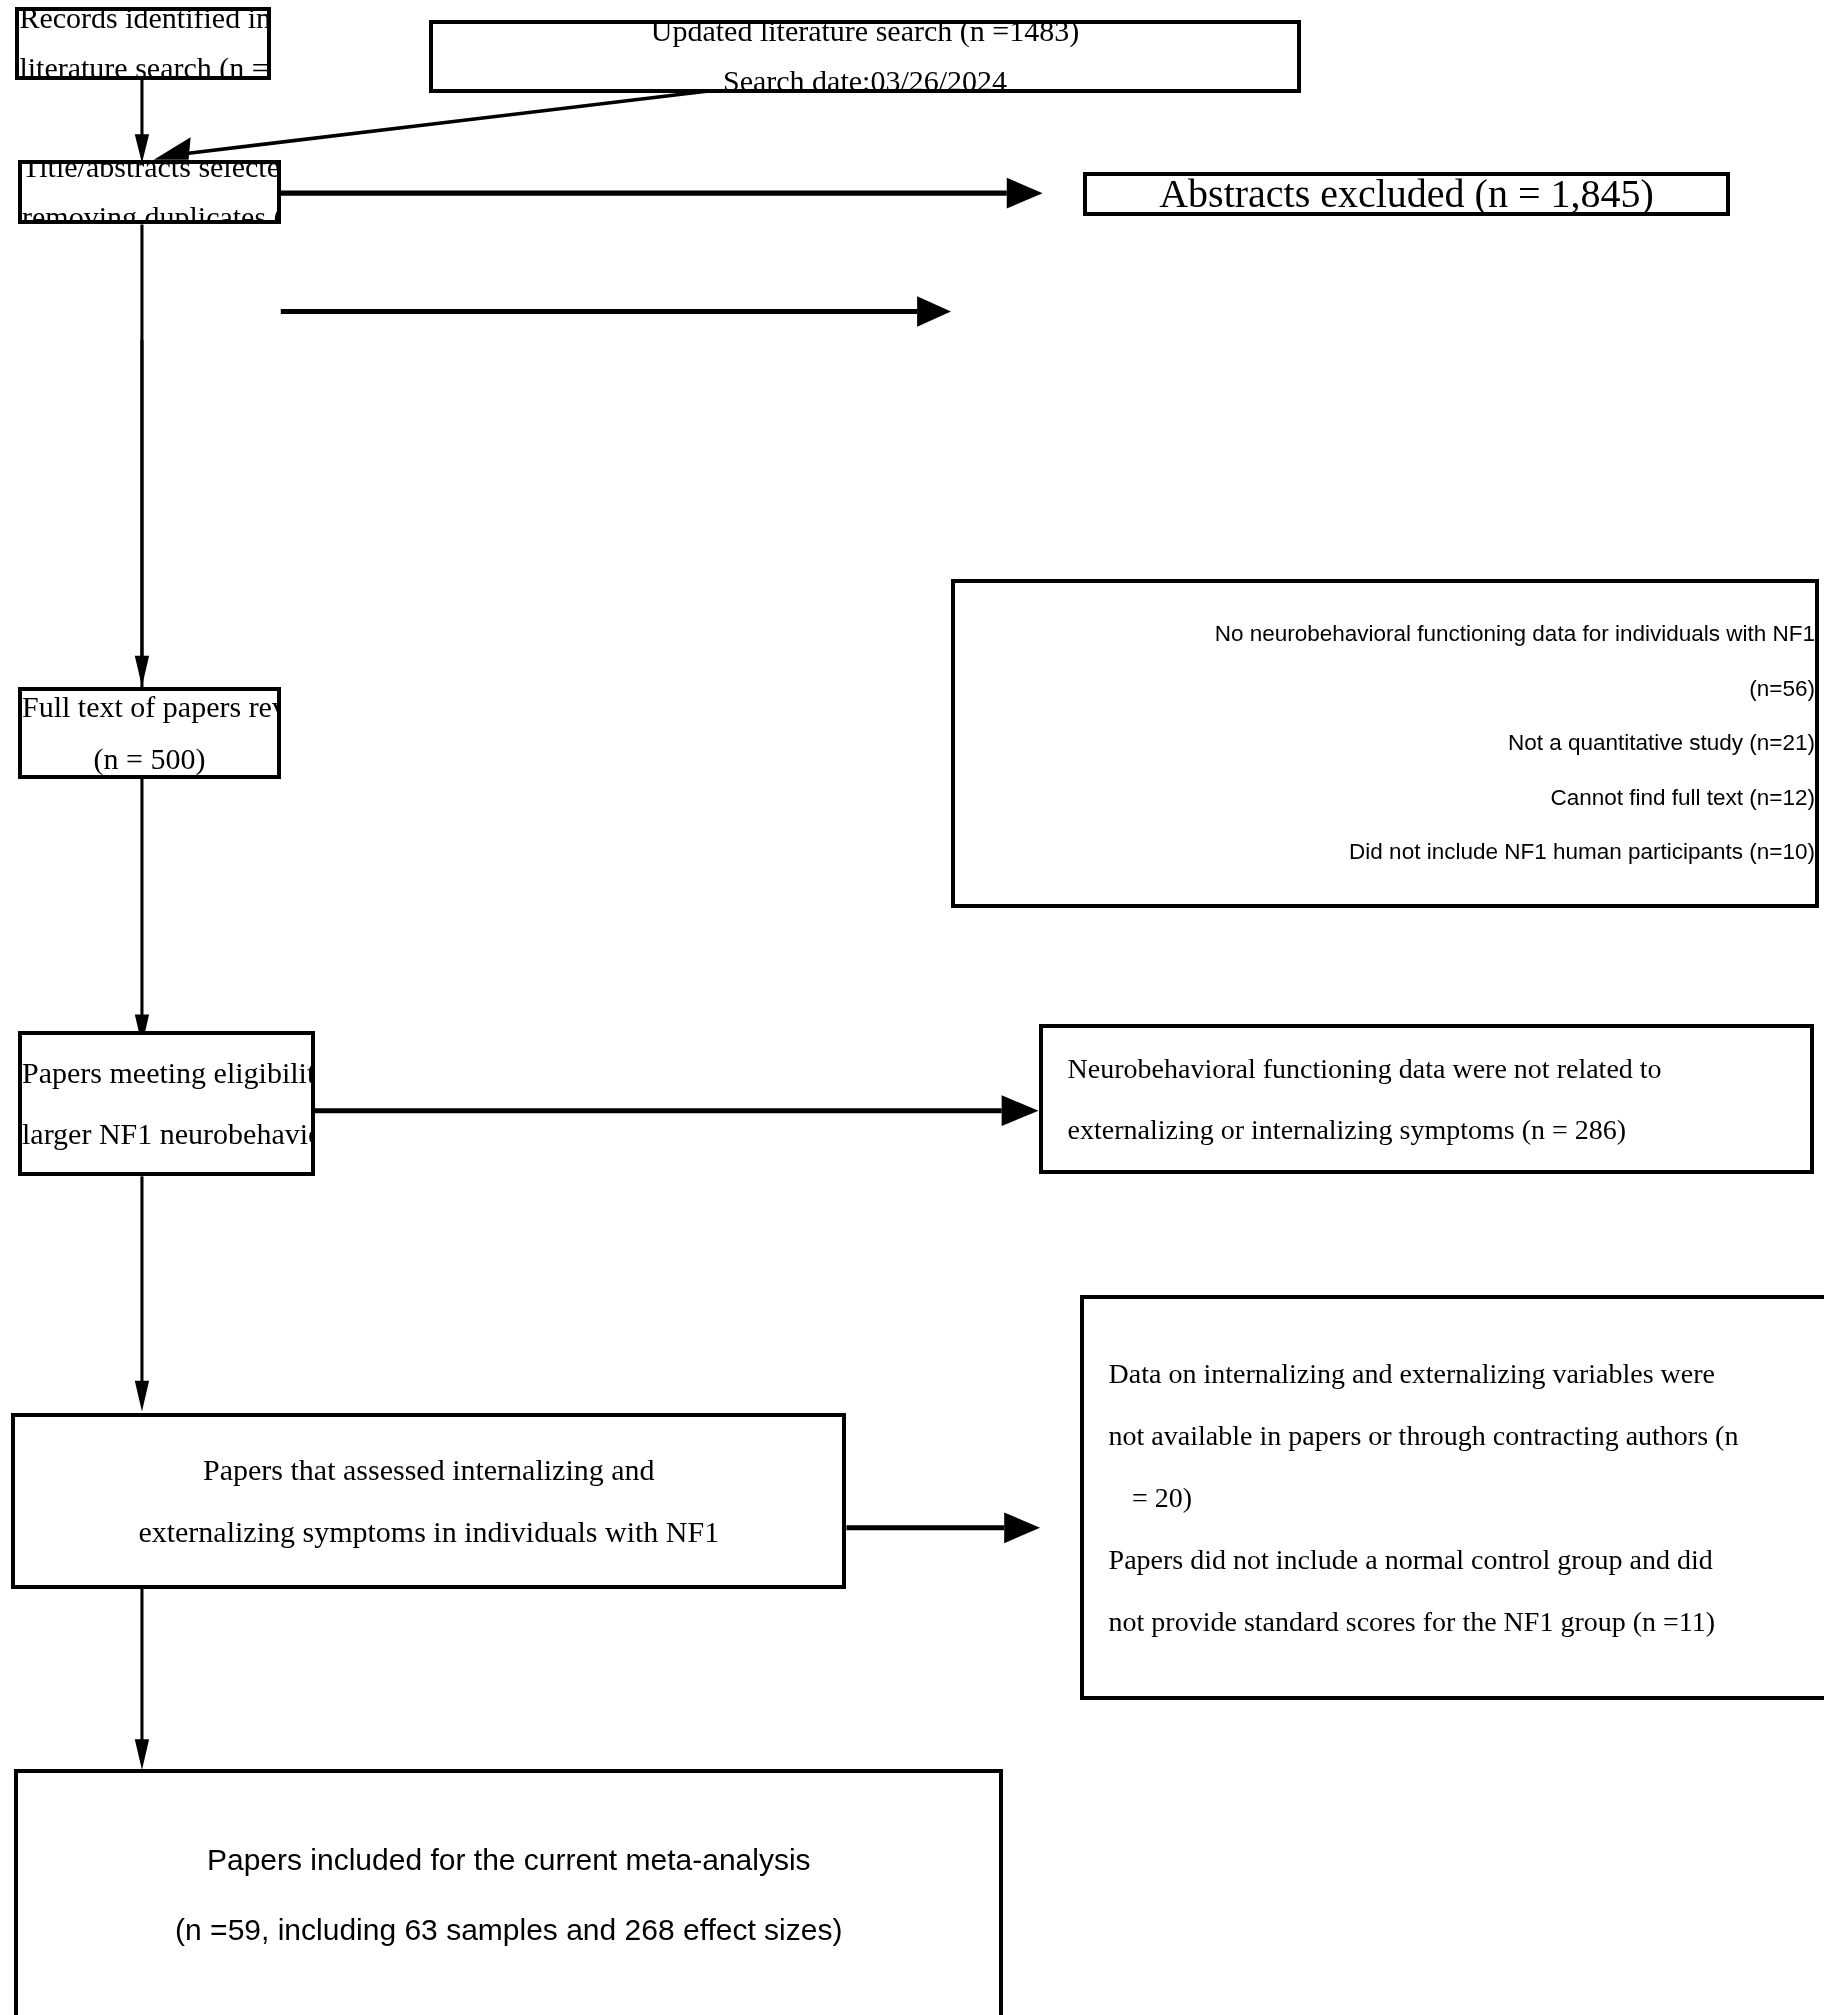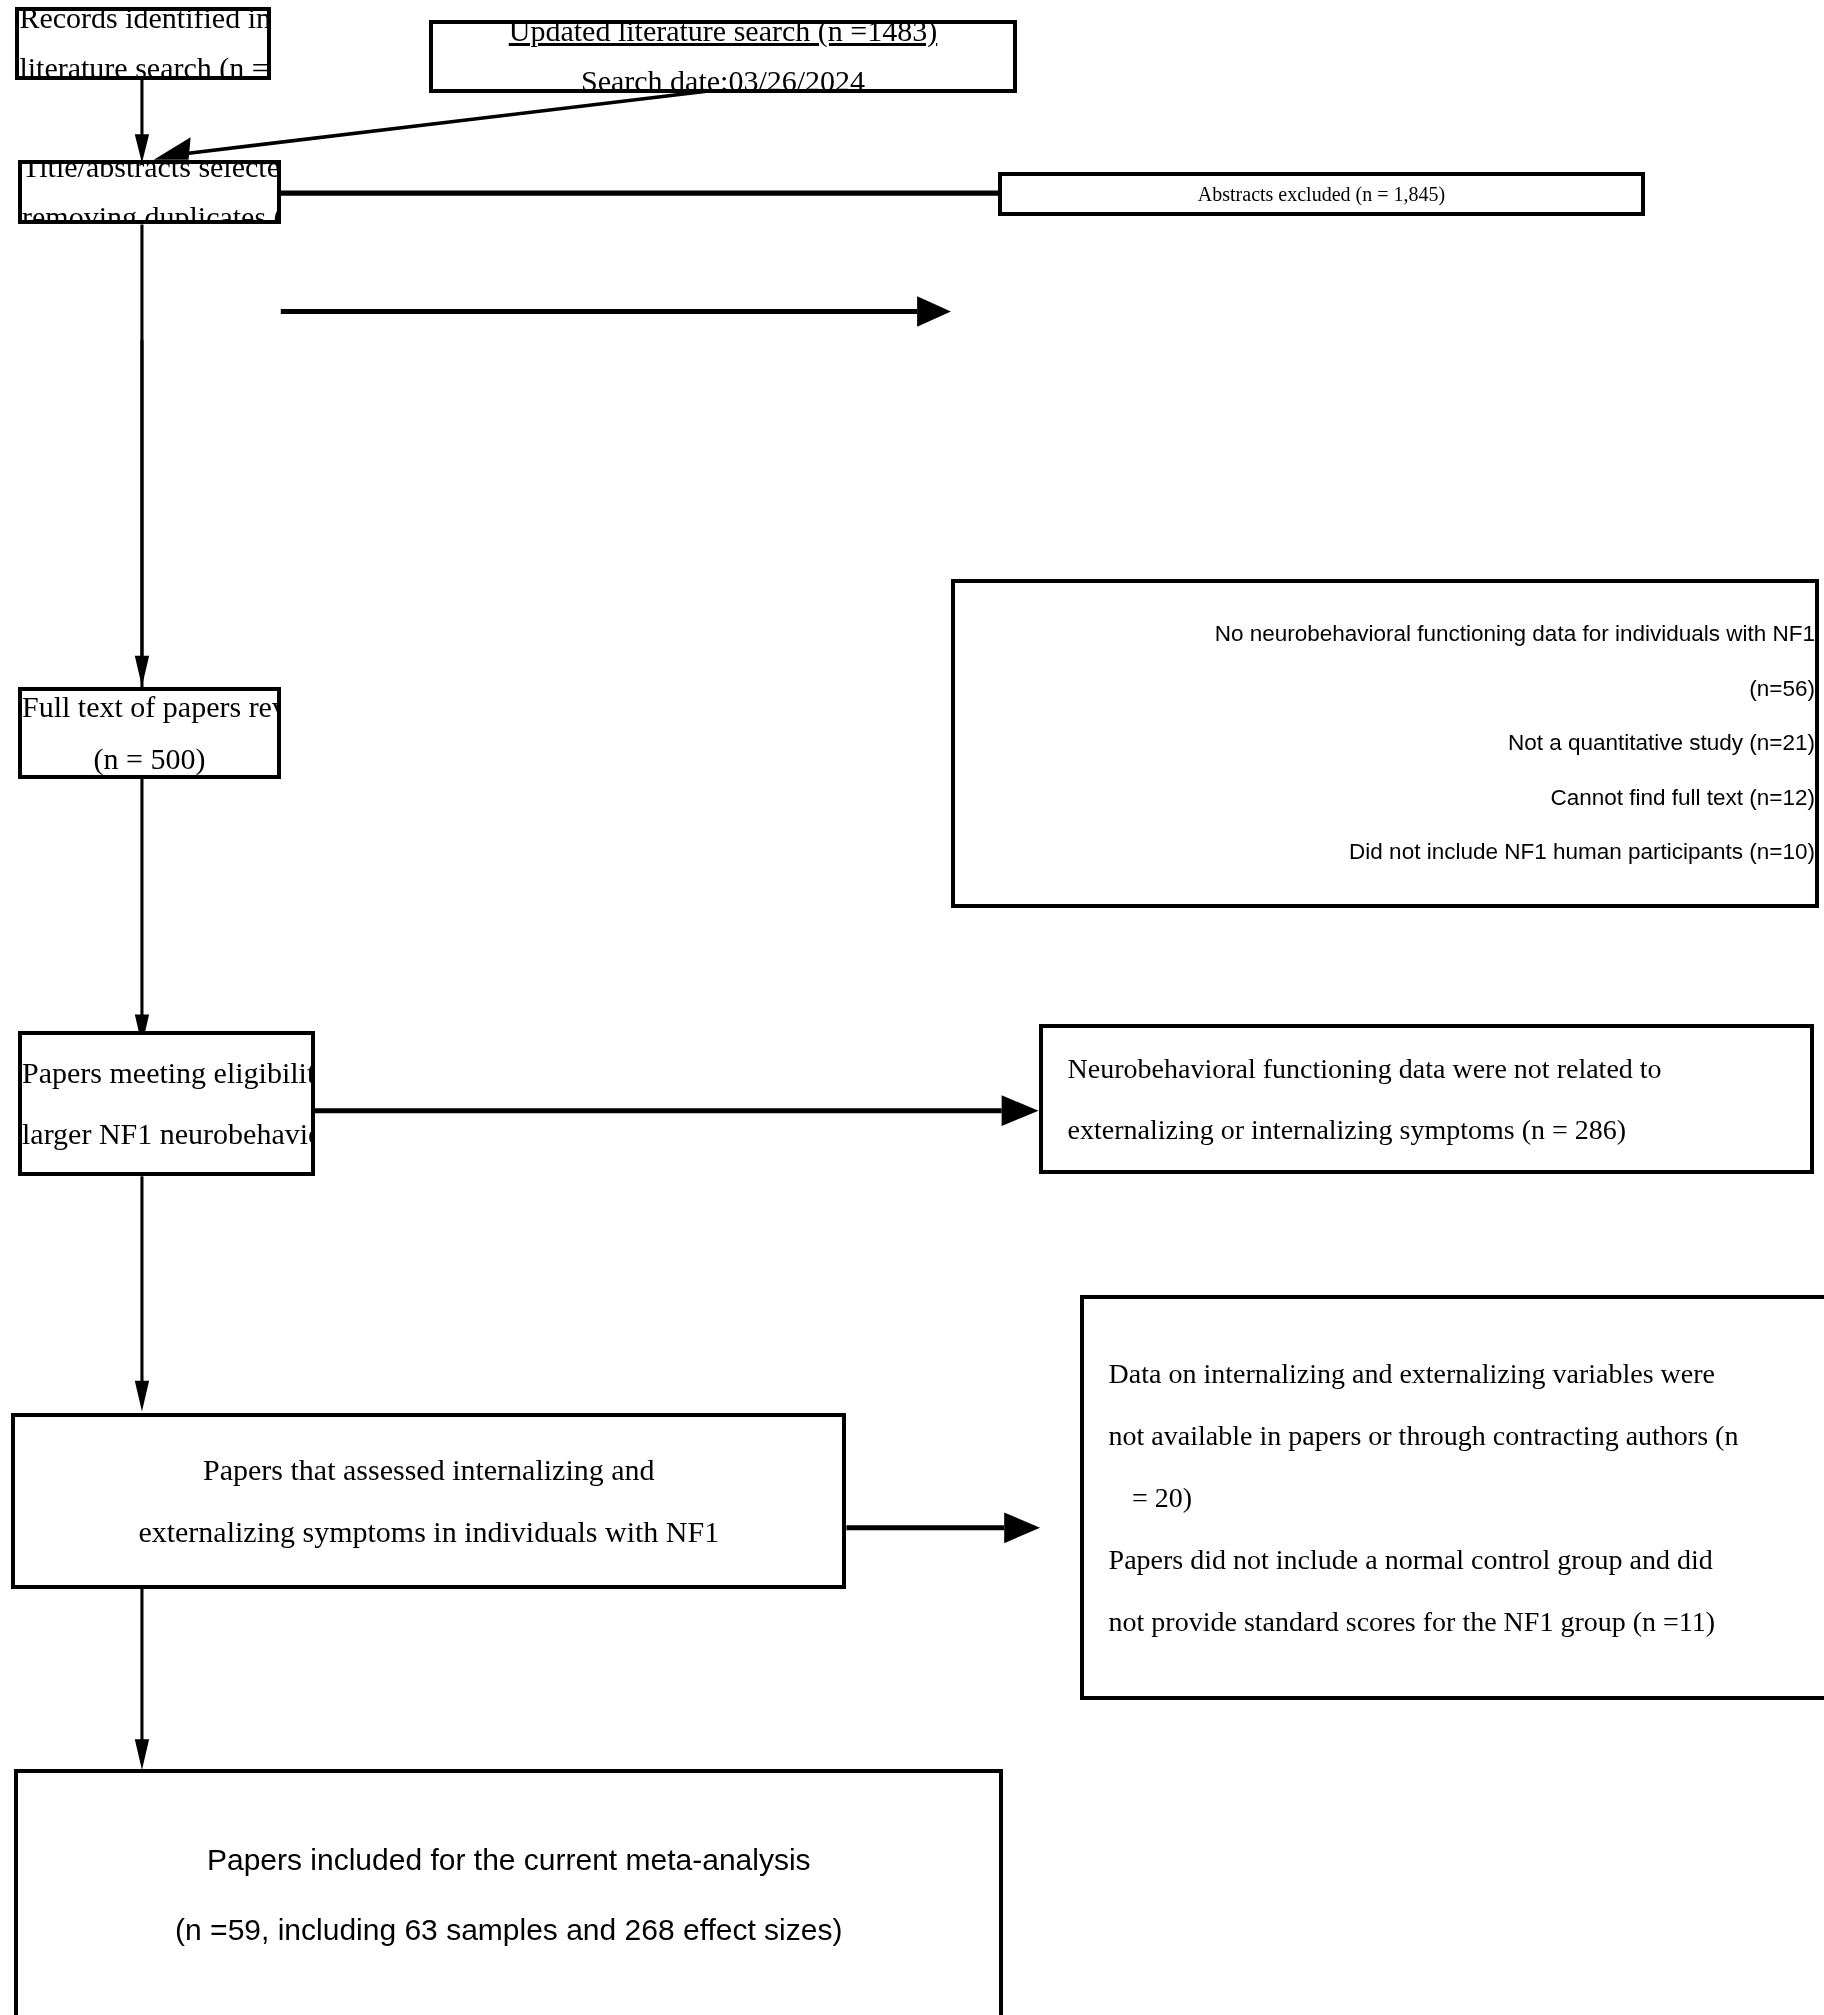--- a/index.html
+++ b/index.html
@@ -129,31 +129,31 @@
       <line x1="277" y1="3100" x2="277" y2="3400" stroke="#000000" stroke-width="6"></line>
       <path d="M263,3395 L291,3395 L277,3455 z" fill="#000000"></path>
     </g>
   </svg>
 
   <div class="box serif" style="left:15.4px; top:6.7px; width:256px; height:73px; font-size:30px; line-height:1.0;">
     <span class="line">Records identified in initial</span>
     <span class="line" style="margin-top:19.5px;">literature search (n =4,060)</span>
   </div>
 
-  <div class="box serif" style="left:429px; top:19.5px; width:588px; height:73px; font-size:30px; line-height:1.0;text-decoration:underline;">
+  <div class="box serif" style="left:429px; top:19.5px; width:872px; height:73px; font-size:30px; line-height:1.0;">
     <span class="line">Updated literature search (n =1483)</span>
     <span class="line" style="margin-top:19.5px;">Search date:03/26/2024</span>
   </div>
 
   <div class="box serif" style="left:18px; top:160px; width:263px; height:64px; font-size:30px; line-height:1.0;">
     <span class="line">Title/abstracts selected after</span>
     <span class="line" style="margin-top:19.5px;">removing duplicates (n =2345)</span>
   </div>
 
-  <div class="box serif" style="left:998px; top:172px; width:647px; height:44px; font-size:20px; line-height:1.0;">
+  <div class="box serif" style="left:1083px; top:172px; width:647px; height:44px; font-size:40px; line-height:1.0;">
     <span class="line">Abstracts excluded (n = 1,845)</span>
   </div>
 
   <div class="box serif" style="left:18px; top:687px; width:263px; height:92px; font-size:30px; line-height:1.0;">
     <span class="line">Full text of papers reviewed</span>
     <span class="line" style="margin-top:22.5px;">(n = 500)</span>
   </div>
 
   <div class="box sans" style="left:951px; top:579px; width:868px; height:329px; font-size:22.5px; line-height:1.0;">
     <span class="line pad-l">No neurobehavioral functioning data for individuals with NF1</span>

